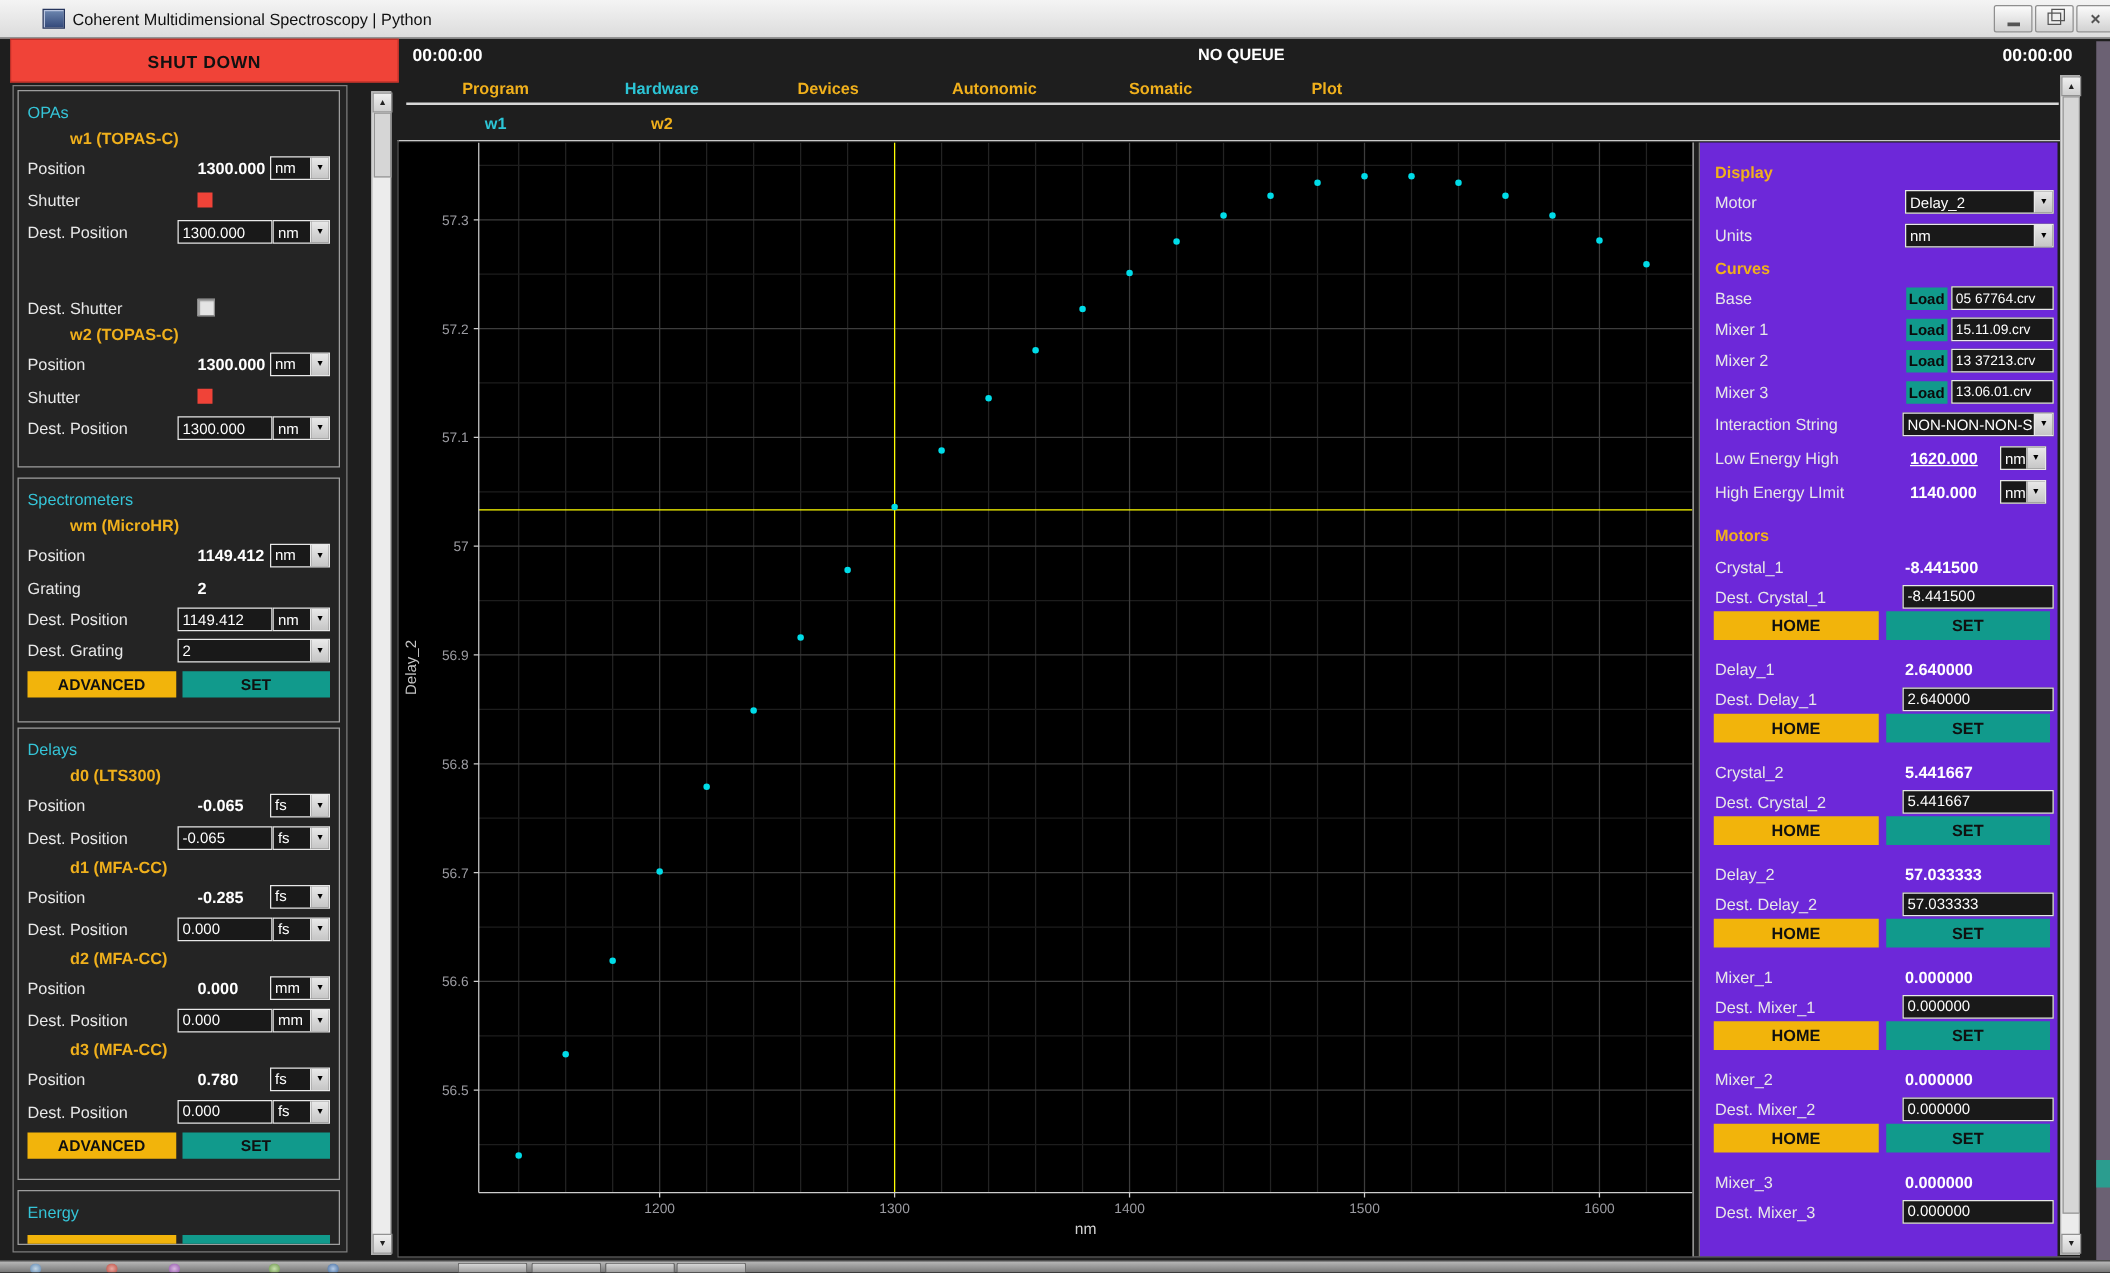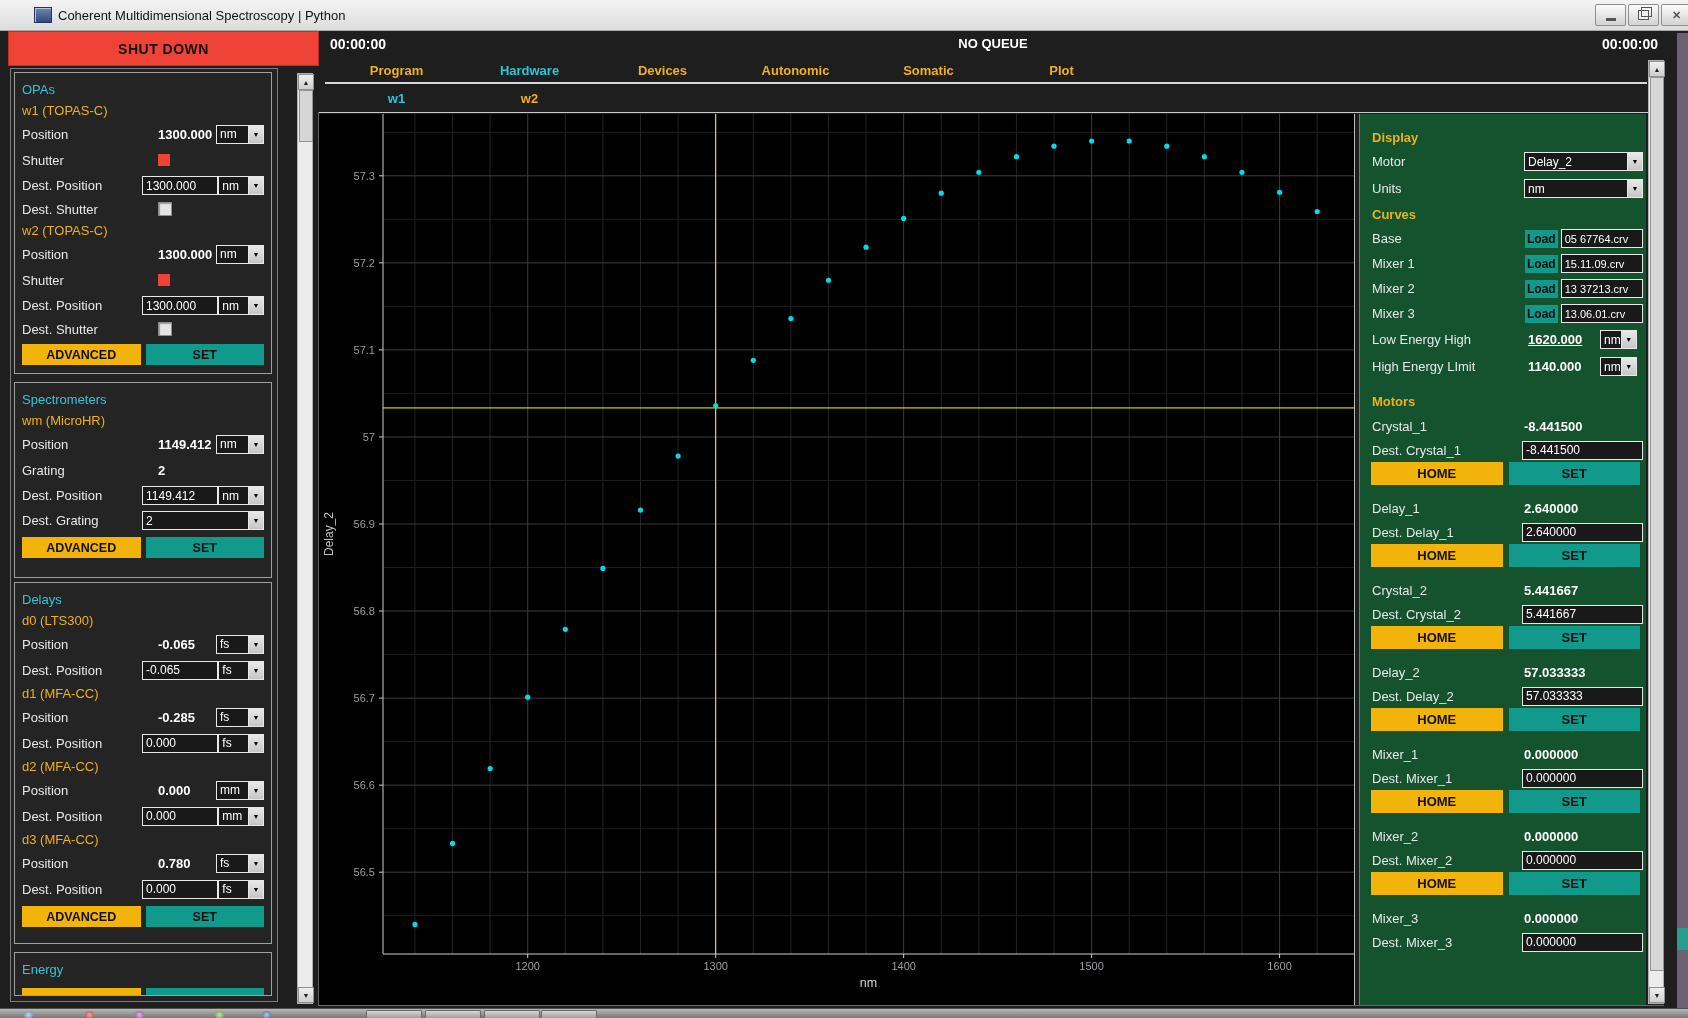--- a/index.html
+++ b/index.html
@@ -41,24 +41,24 @@
   
   .left-col{position:absolute;left:10px;top:68px;width:268px;height:934px;
     border:1px solid #7d7d7d;background:#222;box-sizing:border-box;}
   .sec{position:absolute;left:3px;width:258px;background:#242424;border:1px solid #9e9e9e;
     box-sizing:border-box;padding:5px 7px;overflow:hidden;}
   .sec-opas{top:3px;height:302px;}
   .sec-spec{top:313px;height:196px;}
   .sec-delays{top:513px;height:362px;}
   .sec-filters{top:883px;height:44px;}
   .h-cy{height:22px;display:flex;align-items:center;color:#35c4d7;font-weight:normal;}
-  .h-yw{height:21px;display:flex;align-items:center;color:#f0b01c;font-weight:normal;}
+  .h-yw{height:21px;display:flex;align-items:center;color:#f0b01c;font-weight:bold;margin-left:34px;}
   .prow{height:26px;display:flex;align-items:center;}
   .prow.sm{height:25px;}
-  .prow.xs{height:22px;}
+  .prow.xs{height:22px;margin-top:37px;}
   .plabel{flex:0 0 120px;color:#e8e8e8;}
   .val{font-weight:bold;color:#fff;padding-left:16px;}
   .field{width:72px;height:15px;background:#191919;border:1px solid #e8e8e8;color:#fff;
     font-size:12px;padding:1px 3px;display:flex;align-items:center;}
   .unitbox{margin-left:auto;width:46px;height:17px;border:1px solid #e8e8e8;background:#191919;
     display:flex;align-items:stretch;}
   .ub-val{flex:1;display:flex;align-items:center;padding-left:3px;font-size:12px;color:#fff;}
   .dd-btn{width:14px;background:linear-gradient(#e9e9e9,#c6c6c6);border-left:1px solid #e8e8e8;
     color:#000;font-size:7px;display:flex;align-items:center;justify-content:center;}
   .widebox{width:124px;height:17px;border:1px solid #e8e8e8;background:#191919;display:flex;align-items:stretch;margin-left:0;}
@@ -77,21 +77,21 @@
     border:1px solid #919191;display:flex;align-items:center;justify-content:center;
     font-size:7px;color:#222;}
   .sb-up{top:0;}
   .sb-down{bottom:0;}
   .sb-thumb{position:absolute;left:1px;width:12px;background:#d6d6d6;border:1px solid #949494;}
   
   .plot-wrap{position:absolute;left:319px;top:114px;width:1035px;height:891px;background:#000;}
   .vline-sep{position:absolute;left:1354px;top:114px;width:1px;height:891px;background:#b9b9b9;}
   .vline-sep2{position:absolute;left:1359px;top:114px;width:1px;height:891px;background:#777;}
   
-  .right-panel{position:absolute;left:1360px;top:114px;width:286px;height:891px;background:#14532d;
+  .right-panel{position:absolute;left:1360px;top:114px;width:286px;height:891px;background:#6d28d9;
     box-sizing:border-box;padding:12px 3px 0 12px;overflow:hidden;}
   .r-h{height:22px;display:flex;align-items:center;color:#f0b01c;font-weight:bold;}
   .r-h.motors{height:26px;margin-top:8px;}
   .r-row{height:27px;display:flex;align-items:center;}
   .r-row.curve{height:25px;}
   .r-label{flex:0 0 138px;color:#e8e8e8;}
   .r-dd{width:131px;height:17px;border:1px solid #e8e8e8;background:#191919;display:flex;align-items:stretch;}
   .r-dd .ub-val{font-size:12px;}
   .r-load{width:36px;height:18px;background:#119a8c;color:#0b0b0b;font-weight:bold;font-size:12px;
     display:flex;align-items:center;justify-content:center;margin-right:3px;}
@@ -497,20 +497,27 @@
       <span class="r-load" style="margin-left:15px;">Load</span>
       <span class="r-file">13 37213.crv</span>
     </div>
     <div class="r-row curve">
       <span class="r-label">Mixer 3</span>
       <span class="r-load" style="margin-left:15px;">Load</span>
       <span class="r-file">13.06.01.crv</span>
     </div>
 
     <div class="r-row">
+      <span class="r-label">Interaction String</span>
+      <div class="r-dd" style="margin-left:12px;">
+        <span class="ub-val" style="white-space:nowrap;overflow:hidden;">NON-NON-NON-S</span>
+        <span class="dd-btn">▼</span>
+      </div>
+    </div>
+    <div class="r-row">
       <span class="r-label">Low Energy High</span>
       <span class="r-num" style="padding-left:18px;text-decoration:underline;">1620.000</span>
       <div class="unitbox r-unit">
         <span class="ub-val">nm</span>
         <span class="dd-btn">▼</span>
       </div>
     </div>
     <div class="r-row">
       <span class="r-label">High Energy LImit</span>
       <span class="r-num" style="padding-left:18px;">1140.000</span>

